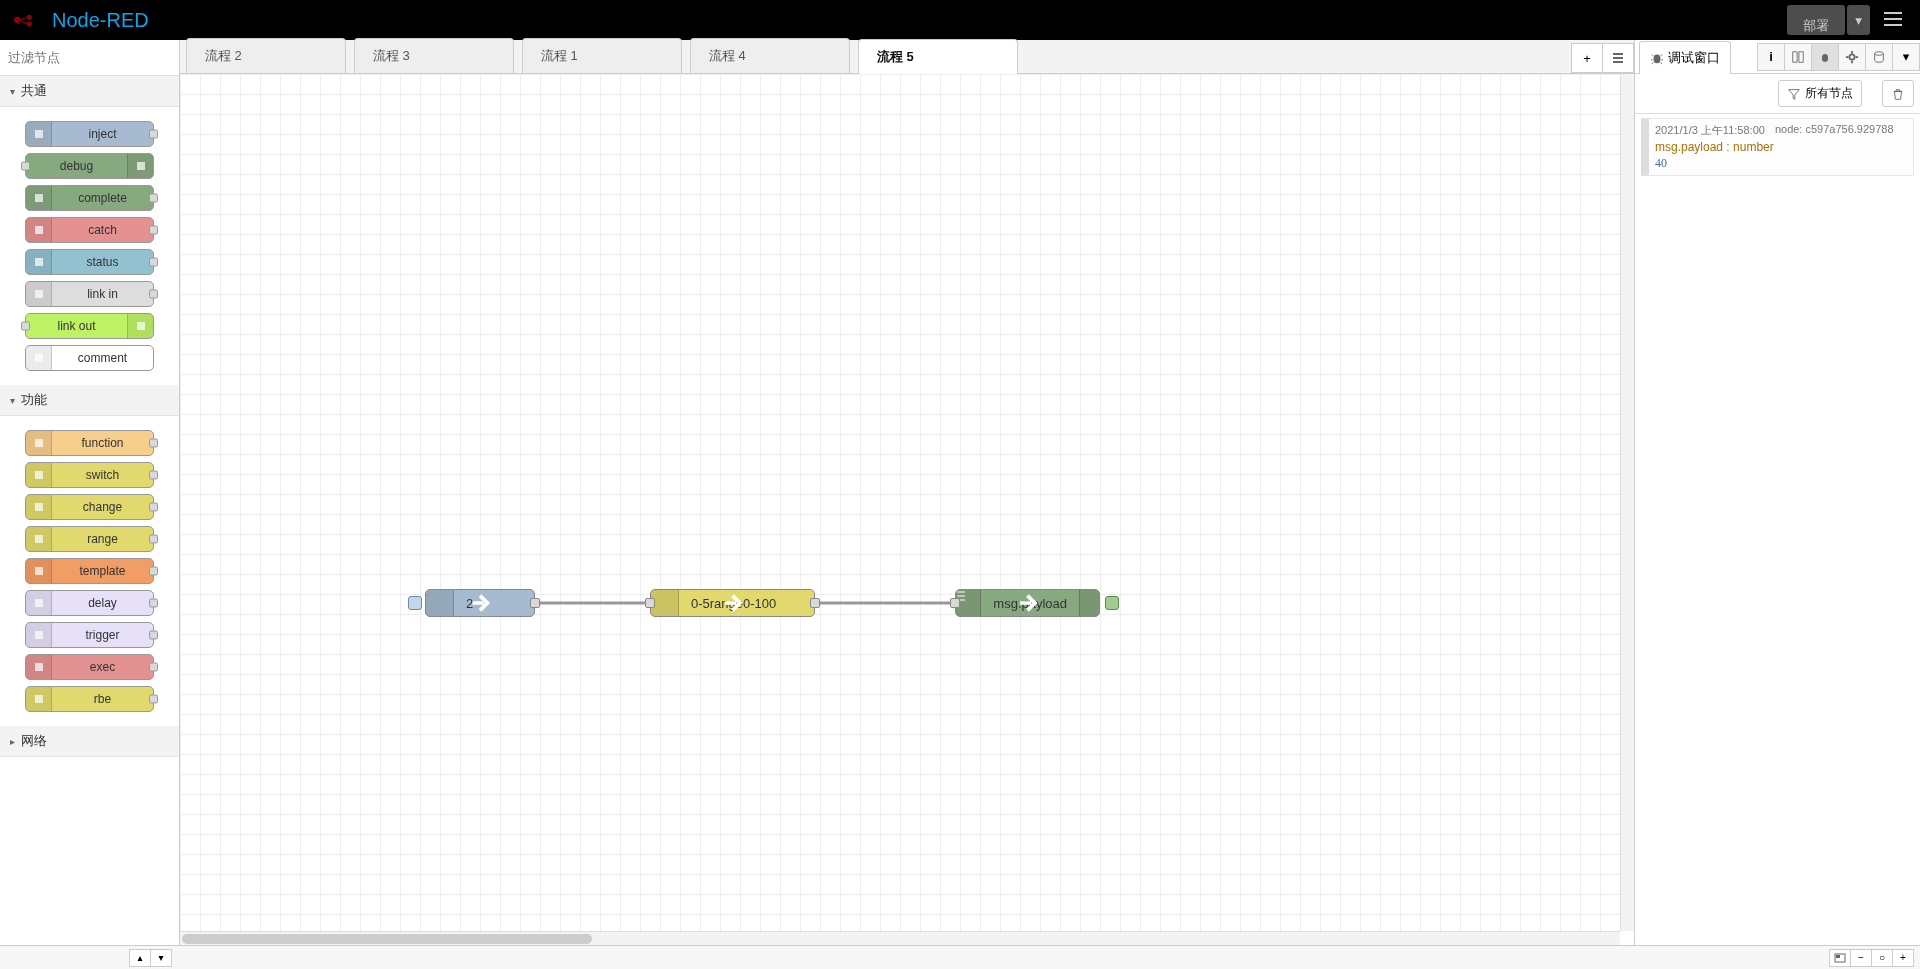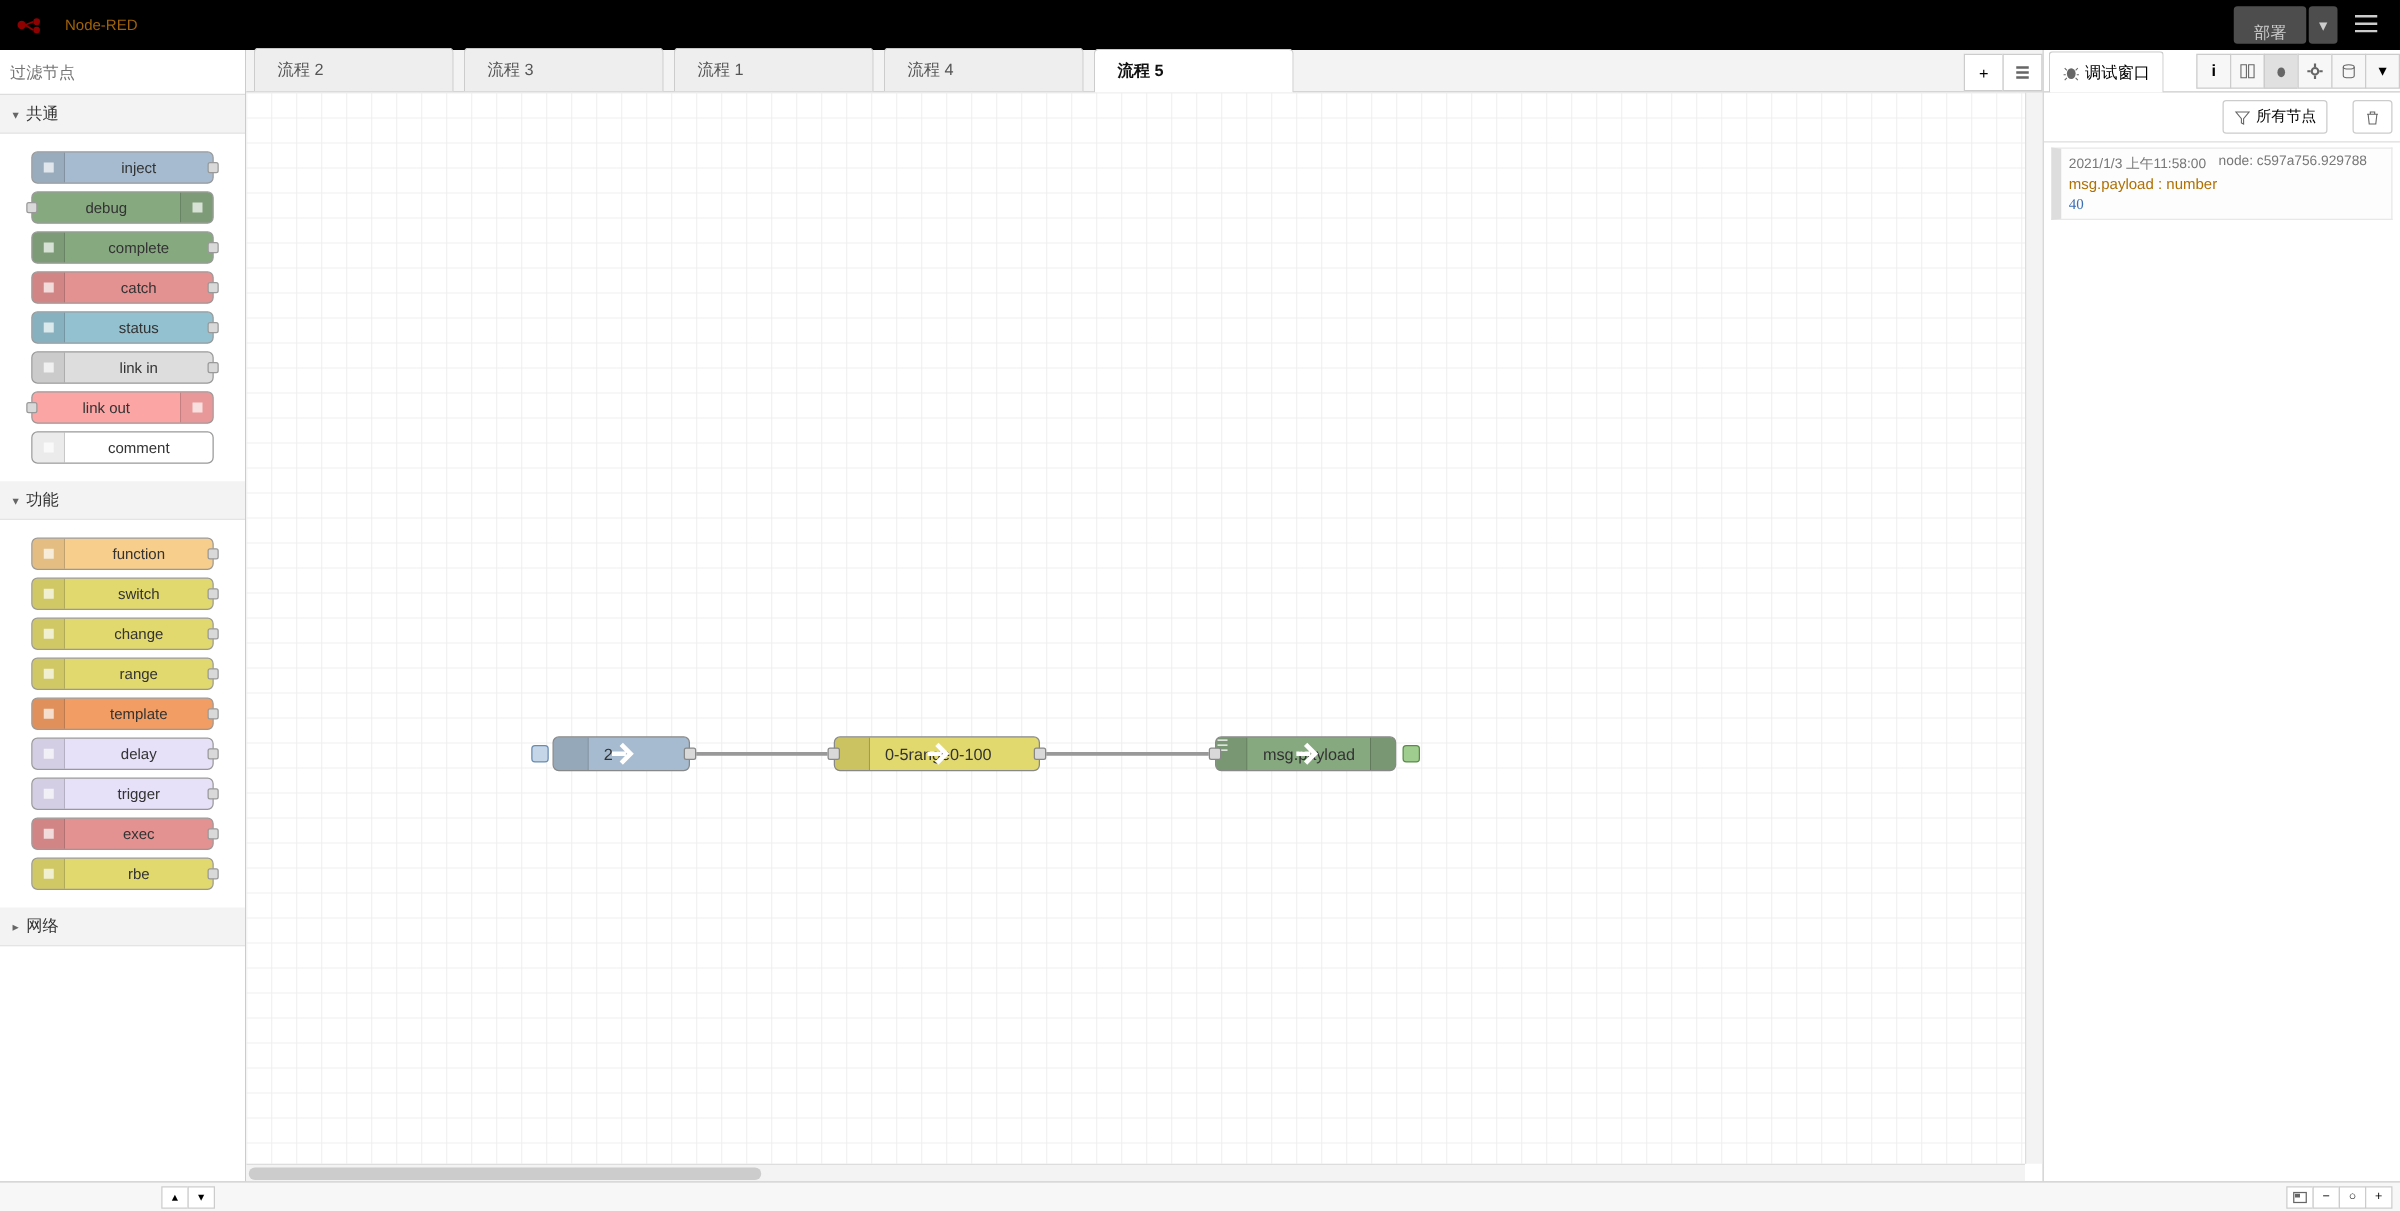--- a/index.html
+++ b/index.html
@@ -1,26 +1,26 @@
 <!DOCTYPE html>
 <html><head>
 <meta charset="utf-8">
 <style>
 * { box-sizing: border-box; margin: 0; padding: 0; }
 body { font-family: "Helvetica Neue", Arial, sans-serif; font-size: 13px; background: #fff; overflow: hidden; }
 .header { background: #000; color: #ccc; height: 40px; display: flex; align-items: center; padding: 0 12px; justify-content: space-between; }
 .header-left { display: flex; align-items: center; gap: 8px; }
 .logo { width: 32px; height: 18px; }
-.app-title { font-size: 12px; color: #a16207; }
+.app-title { font-size: 20px; color: #0ea5e9; }
 .header-right { display: flex; align-items: center; gap: 8px; }
 .deploy-btn { background: #4d4d4d; color: #ccc; border: none; padding: 6px 16px; font-size: 13px; display: flex; align-items: center; gap: 6px; cursor: pointer; height: 30px; border-radius: 3px; flex-direction: column; }
 .deploy-chev { background: #4d4d4d; color: #ccc; border: none; padding: 6px 8px; cursor: pointer; height: 30px; border-radius: 3px; margin-left: -6px; }
 .hamburger { cursor: pointer; padding: 6px; }
 .main { display: flex; height: calc(100vh - 40px - 24px); }
-.palette { width: 197px; border-right: 1px solid #ccc; display: flex; flex-direction: column; }
+.palette { width: 180px; border-right: 1px solid #ccc; display: flex; flex-direction: column; }
 .palette-search { padding: 6px; border-bottom: 1px solid #ddd; }
 .palette-search input { width: 100%; border: none; outline: none; font-size: 13px; padding: 4px 2px; }
 .palette-body { flex: 1; overflow-y: auto; position: relative; }
 .cat-header { padding: 6px 10px; font-size: 13px; color: #333; cursor: pointer; user-select: none; background: #f3f3f3; border-bottom: 1px solid #e4e4e4; }
 .cat-header::before { content: "▾"; font-size: 10px; margin-right: 6px; color: #666; }
 .cat-header.collapsed::before { content: "▸"; }
 .cat-body { padding: 8px 13px; }
 .pnode { margin: 6px 12px; height: 26px; border: 1px solid #999; border-radius: 5px; display: flex; align-items: center; font-size: 12px; position: relative; cursor: move; }
 .pnode .picon { width: 26px; height: 100%; border-right: 1px solid rgba(0,0,0,.15); display:flex;align-items:center;justify-content:center; border-radius: 4px 0 0 4px; }
 .pnode .plabel { flex: 1; text-align: center; color: #333; }
@@ -154,21 +154,21 @@
           </div>
           <div class="pnode" style="background: rgb(221, 221, 221);">
             <div class="picon" style="background: rgba(0, 0, 0, 0.08);">
               <svg width="12" height="12" viewBox="0 0 12 12">
                 <rect x="2" y="2" width="8" height="8" fill="#fff" opacity=".7"></rect>
               </svg>
             </div>
             <div class="plabel">link in</div>
             <div class="port-r"></div>
           </div>
-          <div class="pnode right-icon" style="background: #fca5a5;">
+          <div class="pnode right-icon" style="background: #bef264;">
             <div class="picon" style="background: rgba(0, 0, 0, 0.08);">
               <svg width="12" height="12" viewBox="0 0 12 12">
                 <rect x="2" y="2" width="8" height="8" fill="#fff" opacity=".7"></rect>
               </svg>
             </div>
             <div class="plabel">link out</div>
             <div class="port-l"></div>
           </div>
           <div class="pnode" style="background: rgb(255, 255, 255);">
             <div class="picon" style="background: rgba(0, 0, 0, 0.08);">

